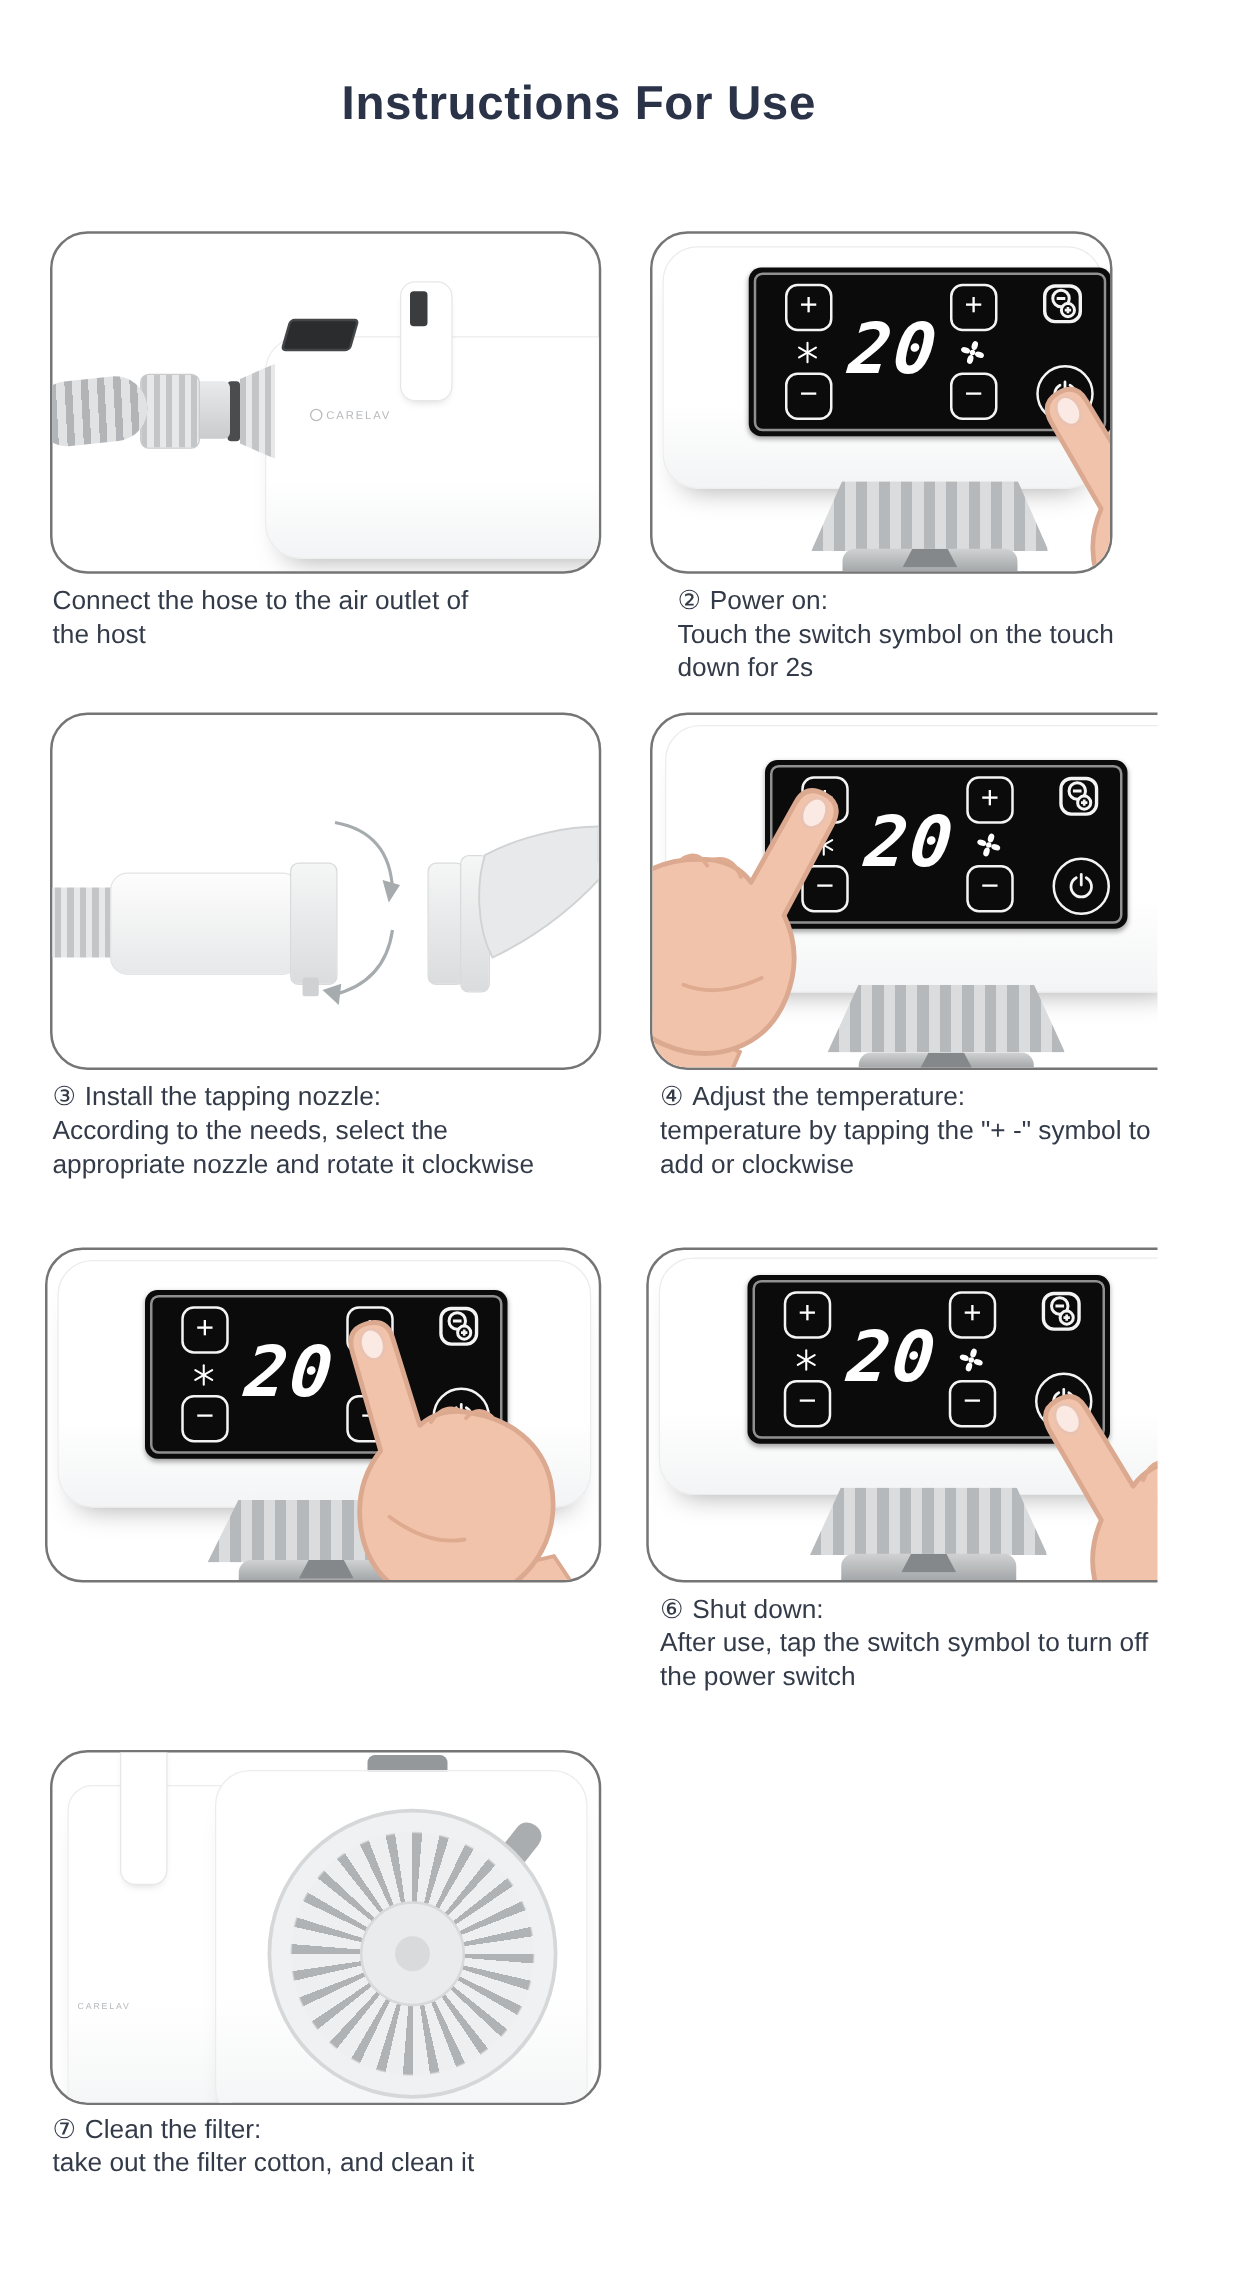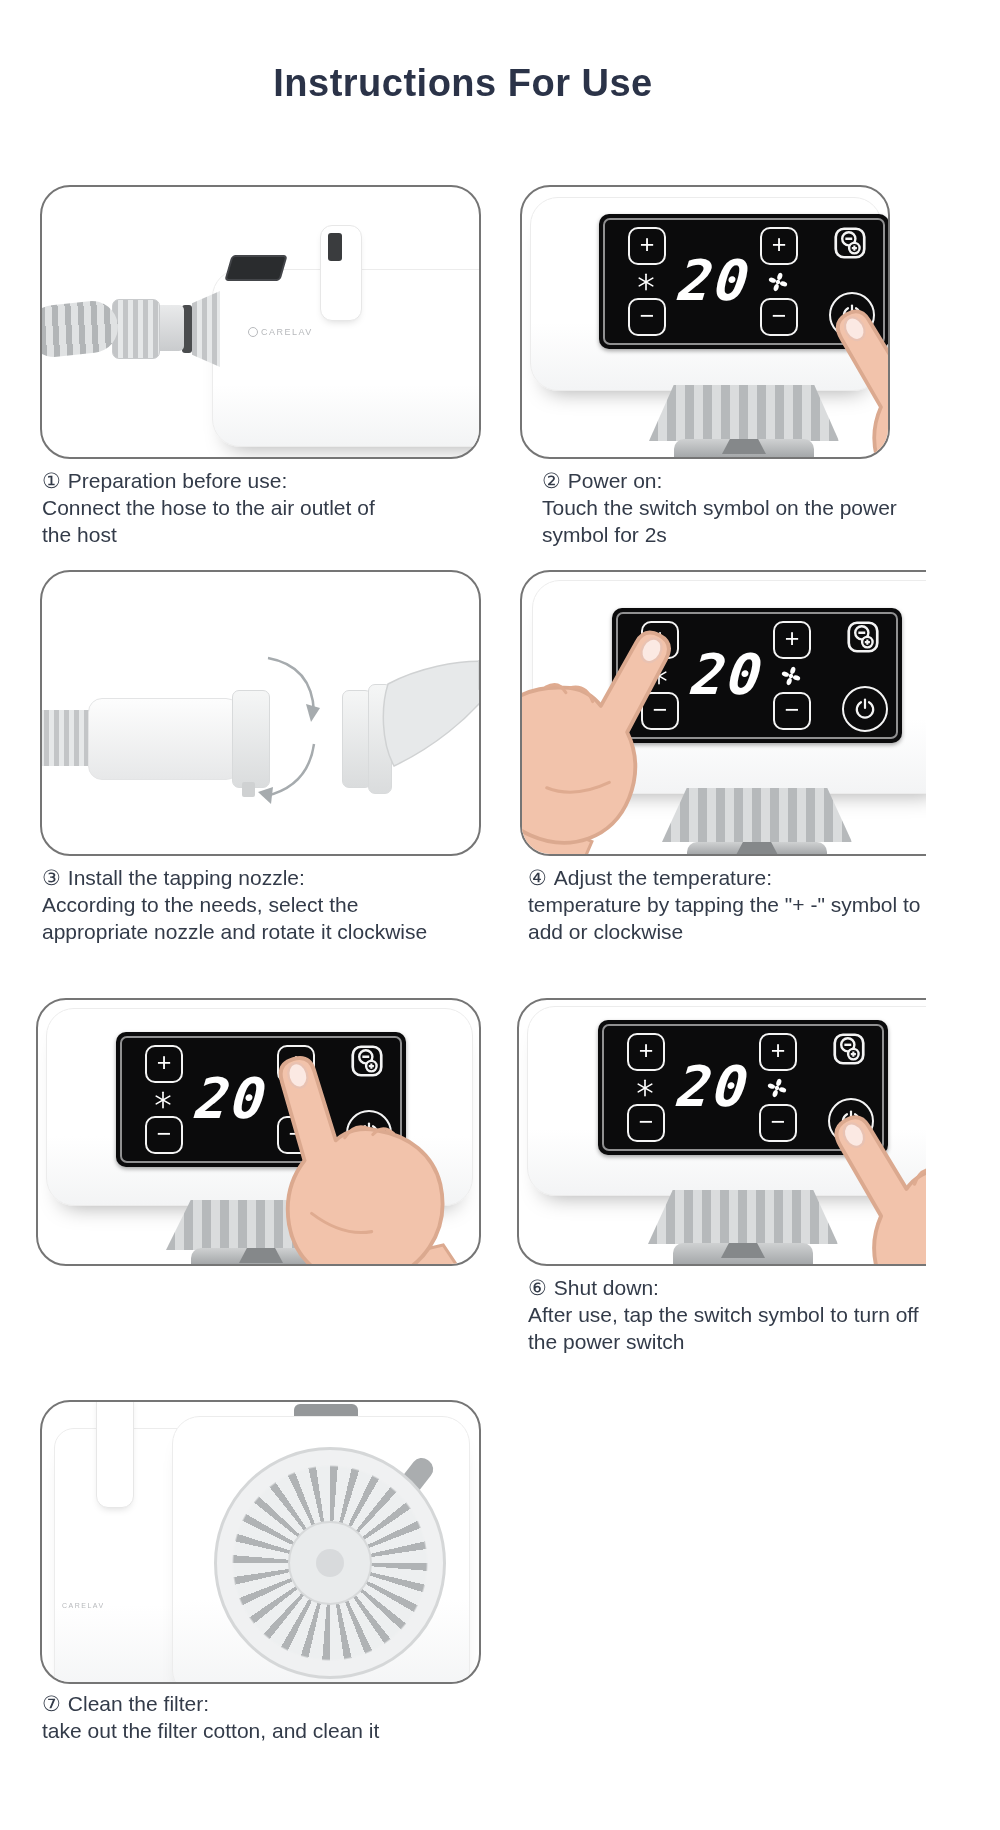--- a/index.html
+++ b/index.html
@@ -336,28 +336,27 @@
       <span>CARELAV</span>
     </div>
     <div class="shape" style="left:362px;top:54px;width:22px;height:44px;background:#aaadaf;border-radius:10px;transform:rotate(38deg)"></div>
     <div class="fan-outer" style="left:172px;top:45px;width:226px;height:226px">
       <div class="fan-blades"></div>
       <div class="fan-hub"></div>
     </div>
   </div>
 
   <div class="caption" style="left:42px;top:467px">
-    <div><span class="cap-num">①</span><span>Preparation before use:</span></div>
     <div>Connect the hose to the air outlet of</div>
     <div>the host</div>
   </div>
   <div class="caption" style="left:542px;top:467px">
     <div><span class="cap-num">②</span><span>Power on:</span></div>
-    <div>Touch the switch symbol on the power</div>
-    <div>symbol for 2s</div>
+    <div>Touch the switch symbol on the touch</div>
+    <div>down for 2s</div>
   </div>
   <div class="caption" style="left:42px;top:864px">
     <div><span class="cap-num">③</span><span>Install the tapping nozzle:</span></div>
     <div>According to the needs, select the</div>
     <div>appropriate nozzle and rotate it clockwise</div>
   </div>
   <div class="caption" style="left:528px;top:864px">
     <div><span class="cap-num">④</span><span>Adjust the temperature:</span></div>
     <div>temperature by tapping the "+ -" symbol to</div>
     <div>add or clockwise</div>

